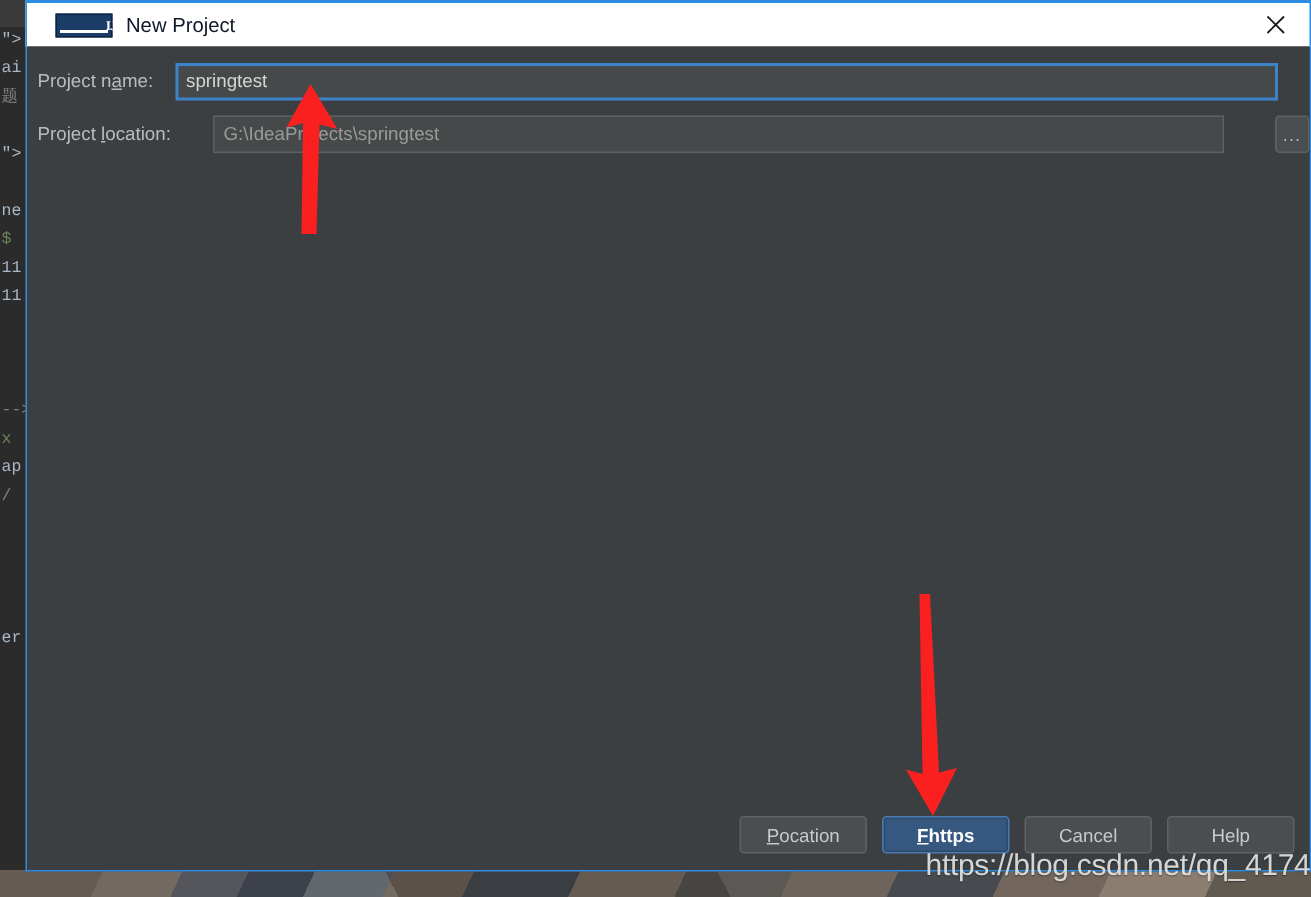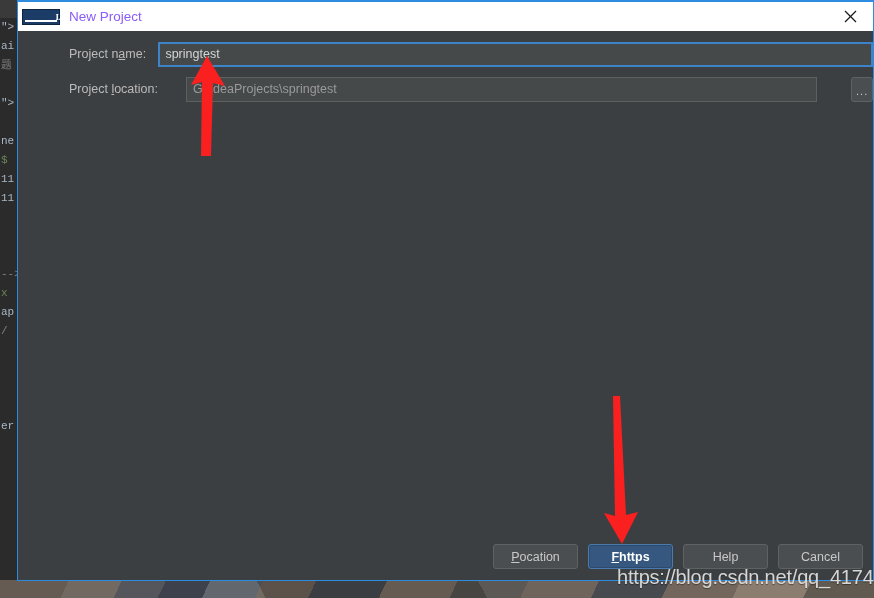--- a/index.html
+++ b/index.html
@@ -81,21 +81,21 @@
     border-right: 1px solid #2d8ce0;
     box-sizing: border-box;
     display: flex;
     align-items: center;
     position: relative;
     margin-left: -1px;
     margin-right: -1px;
   }
   #app-icon {
     width: 16px; height: 16px;
-    margin-left: 4px;
+    margin-left: 19px;
     background: #1b3c66;
     border: 1px solid #0d2440;
     box-sizing: border-box;
     color: #ffffff;
     font-size: 9px;
     font-weight: bold;
     font-family: "Liberation Serif", serif;
     display: flex;
     align-items: center;
     justify-content: center;
@@ -106,21 +106,21 @@
   #app-icon:after {
     content: "";
     position: absolute;
     left: 2px; right: 2px; bottom: 2px;
     height: 1.5px;
     background: #ffffff;
   }
   #title-text {
     margin-left: 9px;
     font-size: 13.5px;
-    color: #8b5cf6;
+    color: #0f172a;
   }
   #close-btn {
     position: absolute;
     right: 0; top: 0;
     width: 46px; height: 29px;
     display: flex;
     align-items: center;
     justify-content: center;
     cursor: pointer;
   }
@@ -133,21 +133,20 @@
     background: #3c3f41;
   }
 
   .form-row {
     position: absolute;
     left: 0;
     right: 0;
     height: 26px;
     display: flex;
     align-items: center;
-    margin-left: 44px;
   }
   #row-name     { top: 10px; }
   #row-location { top: 45px; gap: 28px; }
 
   .field-label {
     width: 92px;
     margin-left: 7px;
     text-align: left;
     font-size: 12.5px;
     color: #bbbbbb;
@@ -344,22 +343,22 @@
 
     <div id="button-bar">
       <div class="dlg-btn">
           <span class="mn">P</span>
           <span>ocation</span>
         </div>
       <div class="dlg-btn primary" id="finish-button">
           <span class="mn">F</span>
           <span>https</span>
         </div>
+      <div class="dlg-btn">Cancel</div>
       <div class="dlg-btn">Help</div>
-      <div class="dlg-btn">Cancel</div>
     </div>
 
   </div>
 </div>
 
 <svg class="arrow" id="arrow-up" width="46" height="100" viewBox="0 0 46 100">
   <polygon points="22,0 40,30 28,27 26,100 16,100 17,26 6,29" fill="#fa2020"></polygon>
 </svg>
 
 <svg class="arrow" id="arrow-down" width="48" height="148" viewBox="0 0 48 148">

